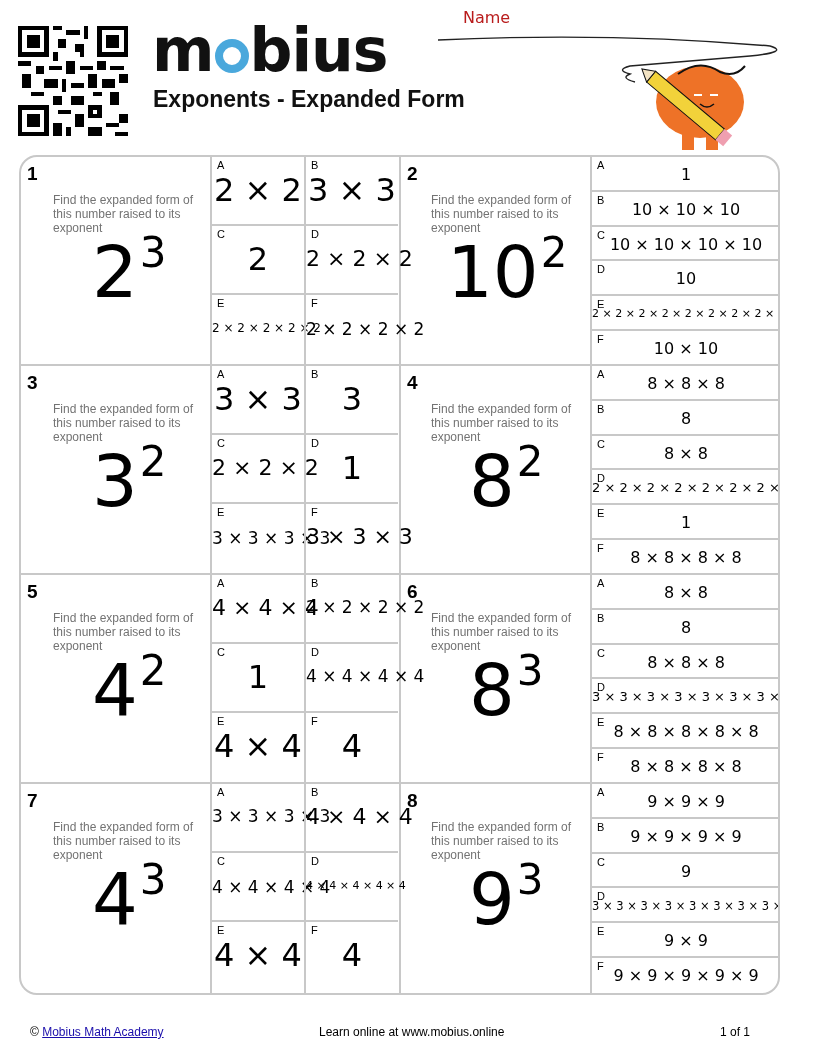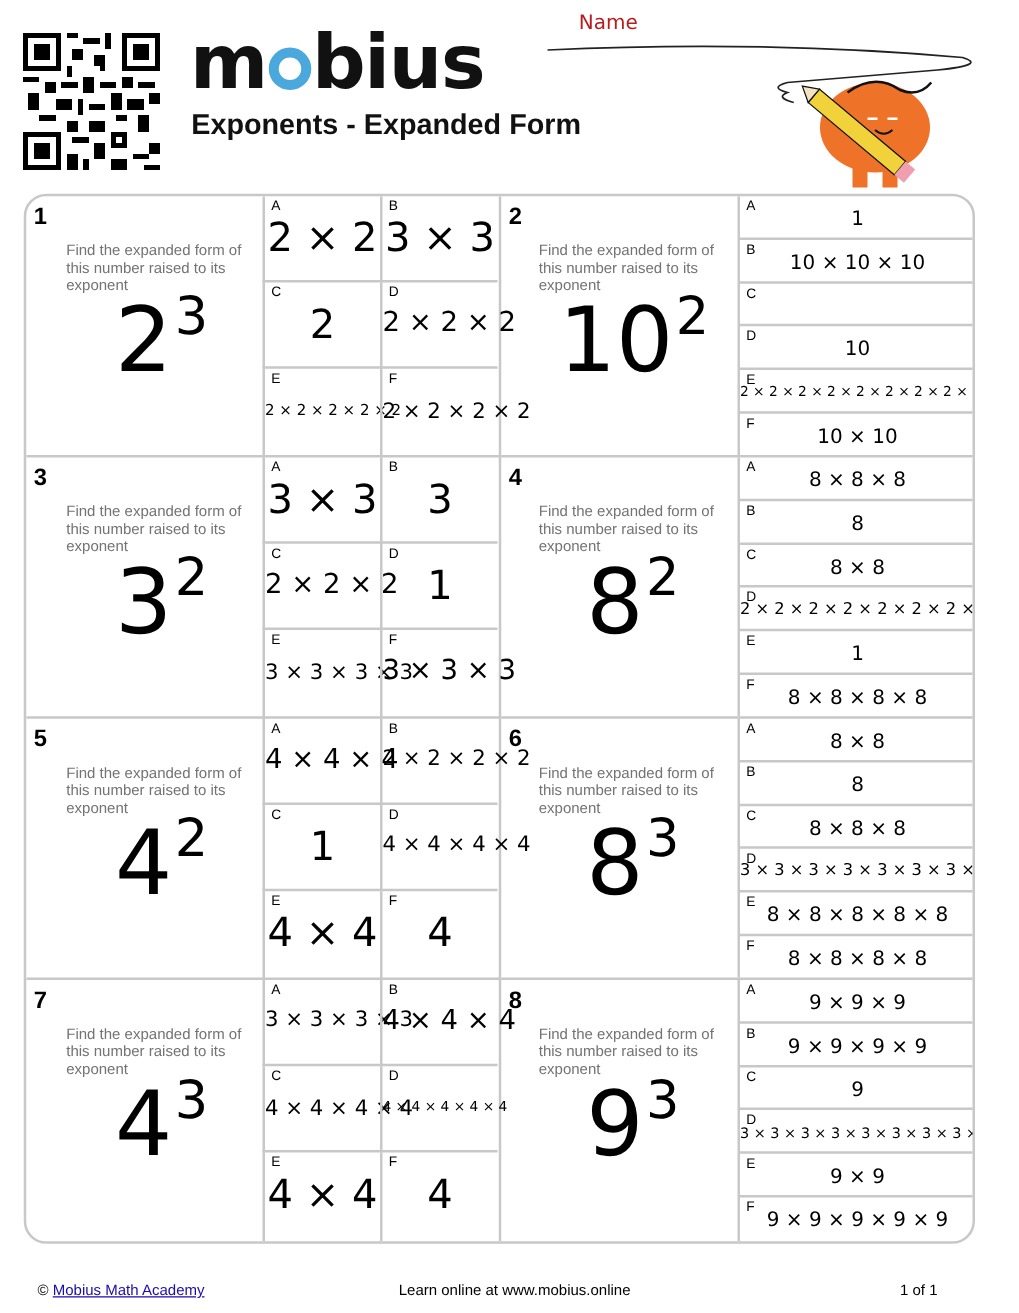--- a/index.html
+++ b/index.html
@@ -173,20 +173,21 @@
       <div class="optrow">
           <span class="optlbl">A</span>
           <span class="optval">1</span>
         </div>
       <div class="optrow">
           <span class="optlbl">B</span>
           <span class="optval">10 × 10 × 10</span>
         </div>
       <div class="optrow">
           <span class="optlbl">C</span>
+          <span class="optval">10 × 10 × 10 × 10</span>
         </div>
       <div class="optrow">
           <span class="optlbl">D</span>
           <span class="optval">10</span>
         </div>
       <div class="optrow">
           <span class="optlbl">E</span>
           <span class="optval f-xs" style="top:11px;font-size:11px">2 × 2 × 2 × 2 × 2 × 2 × 2 × 2 × 2 × 2</span>
         </div>
       <div class="optrow lastrow">

